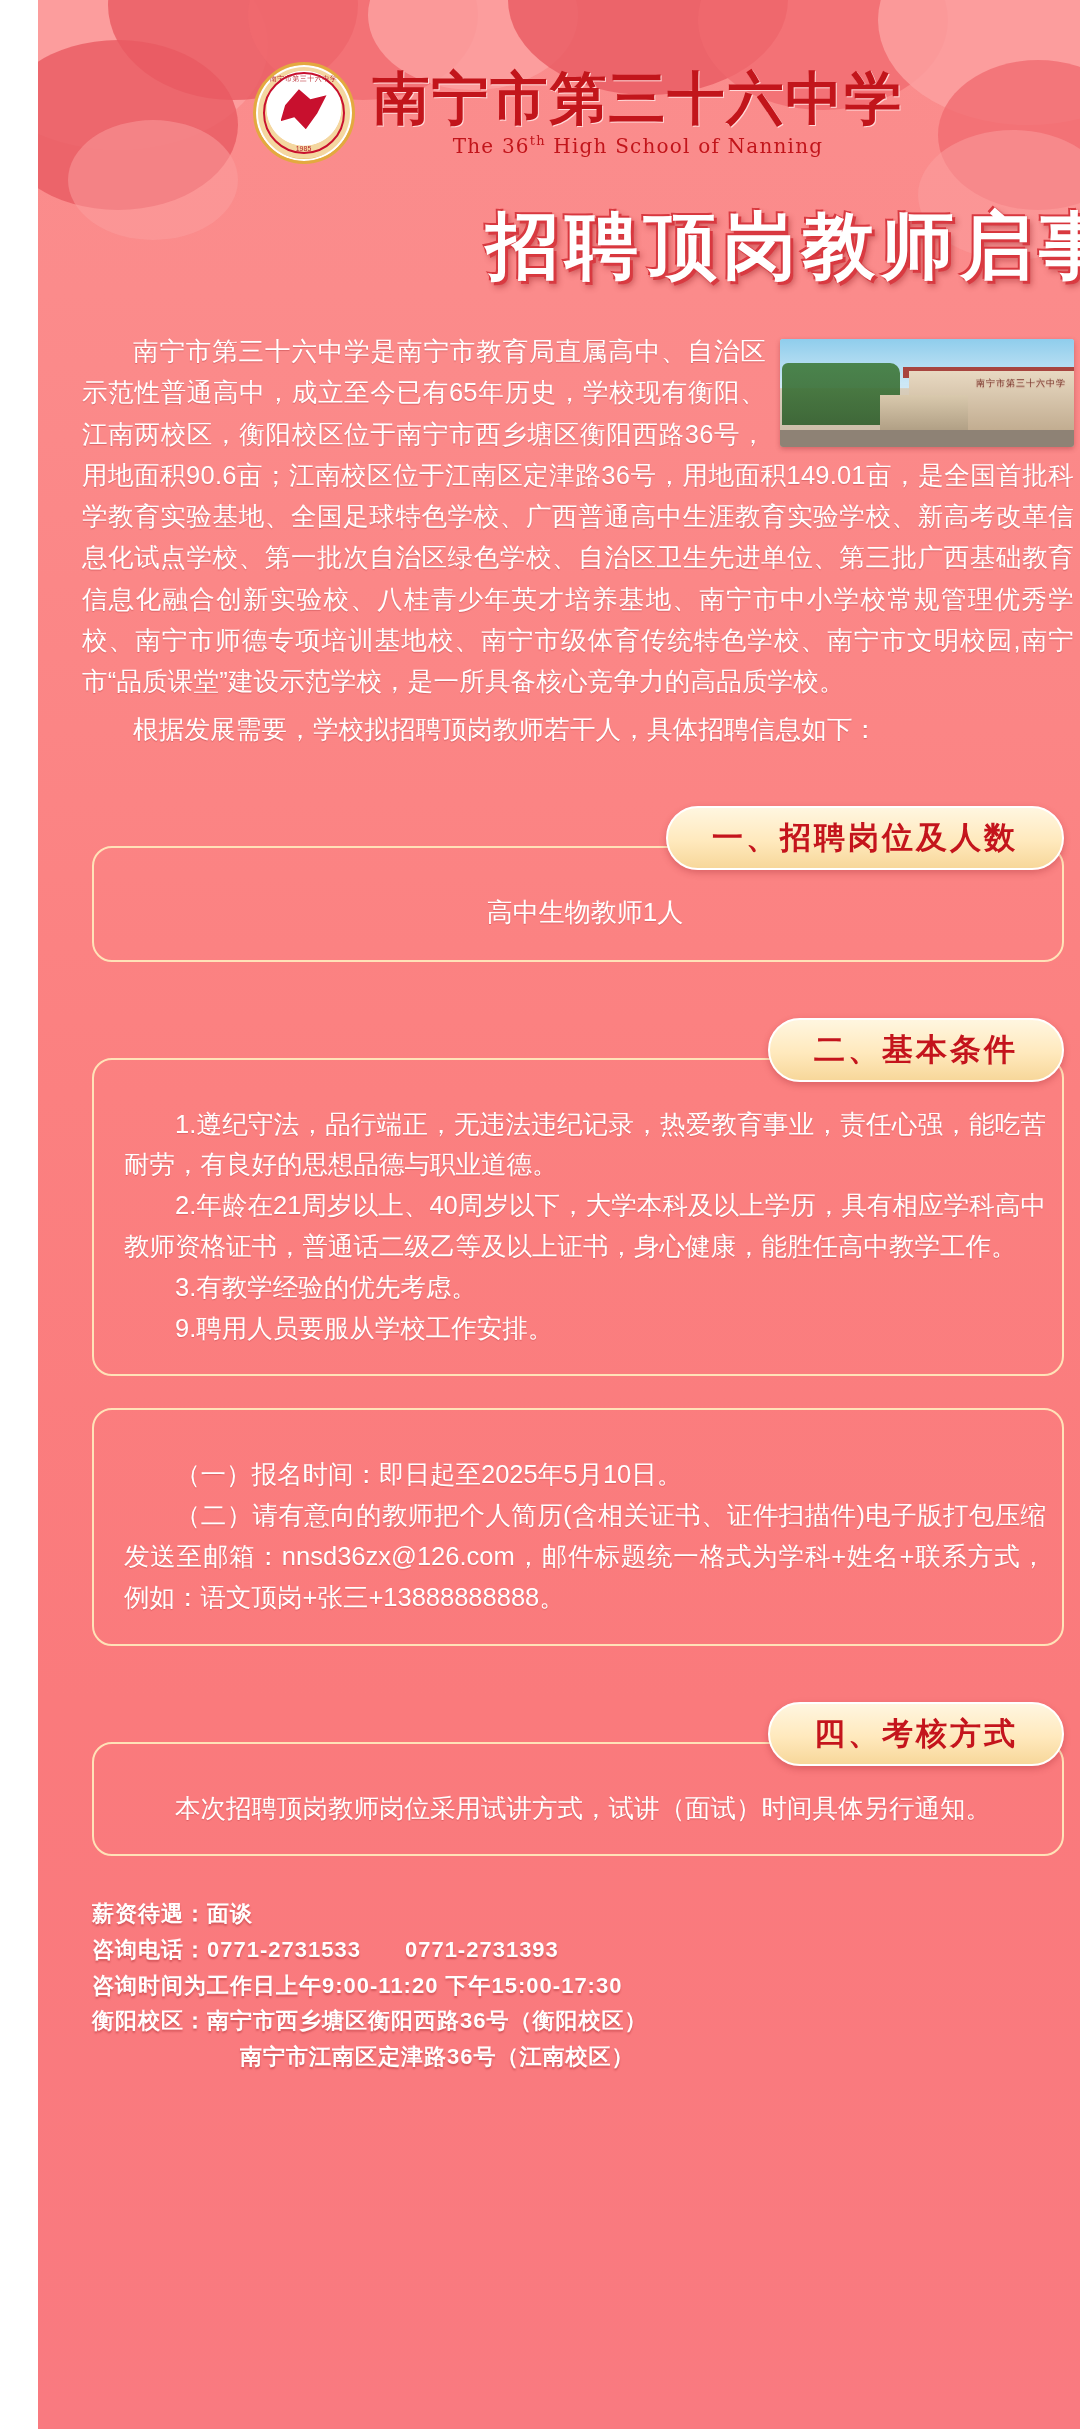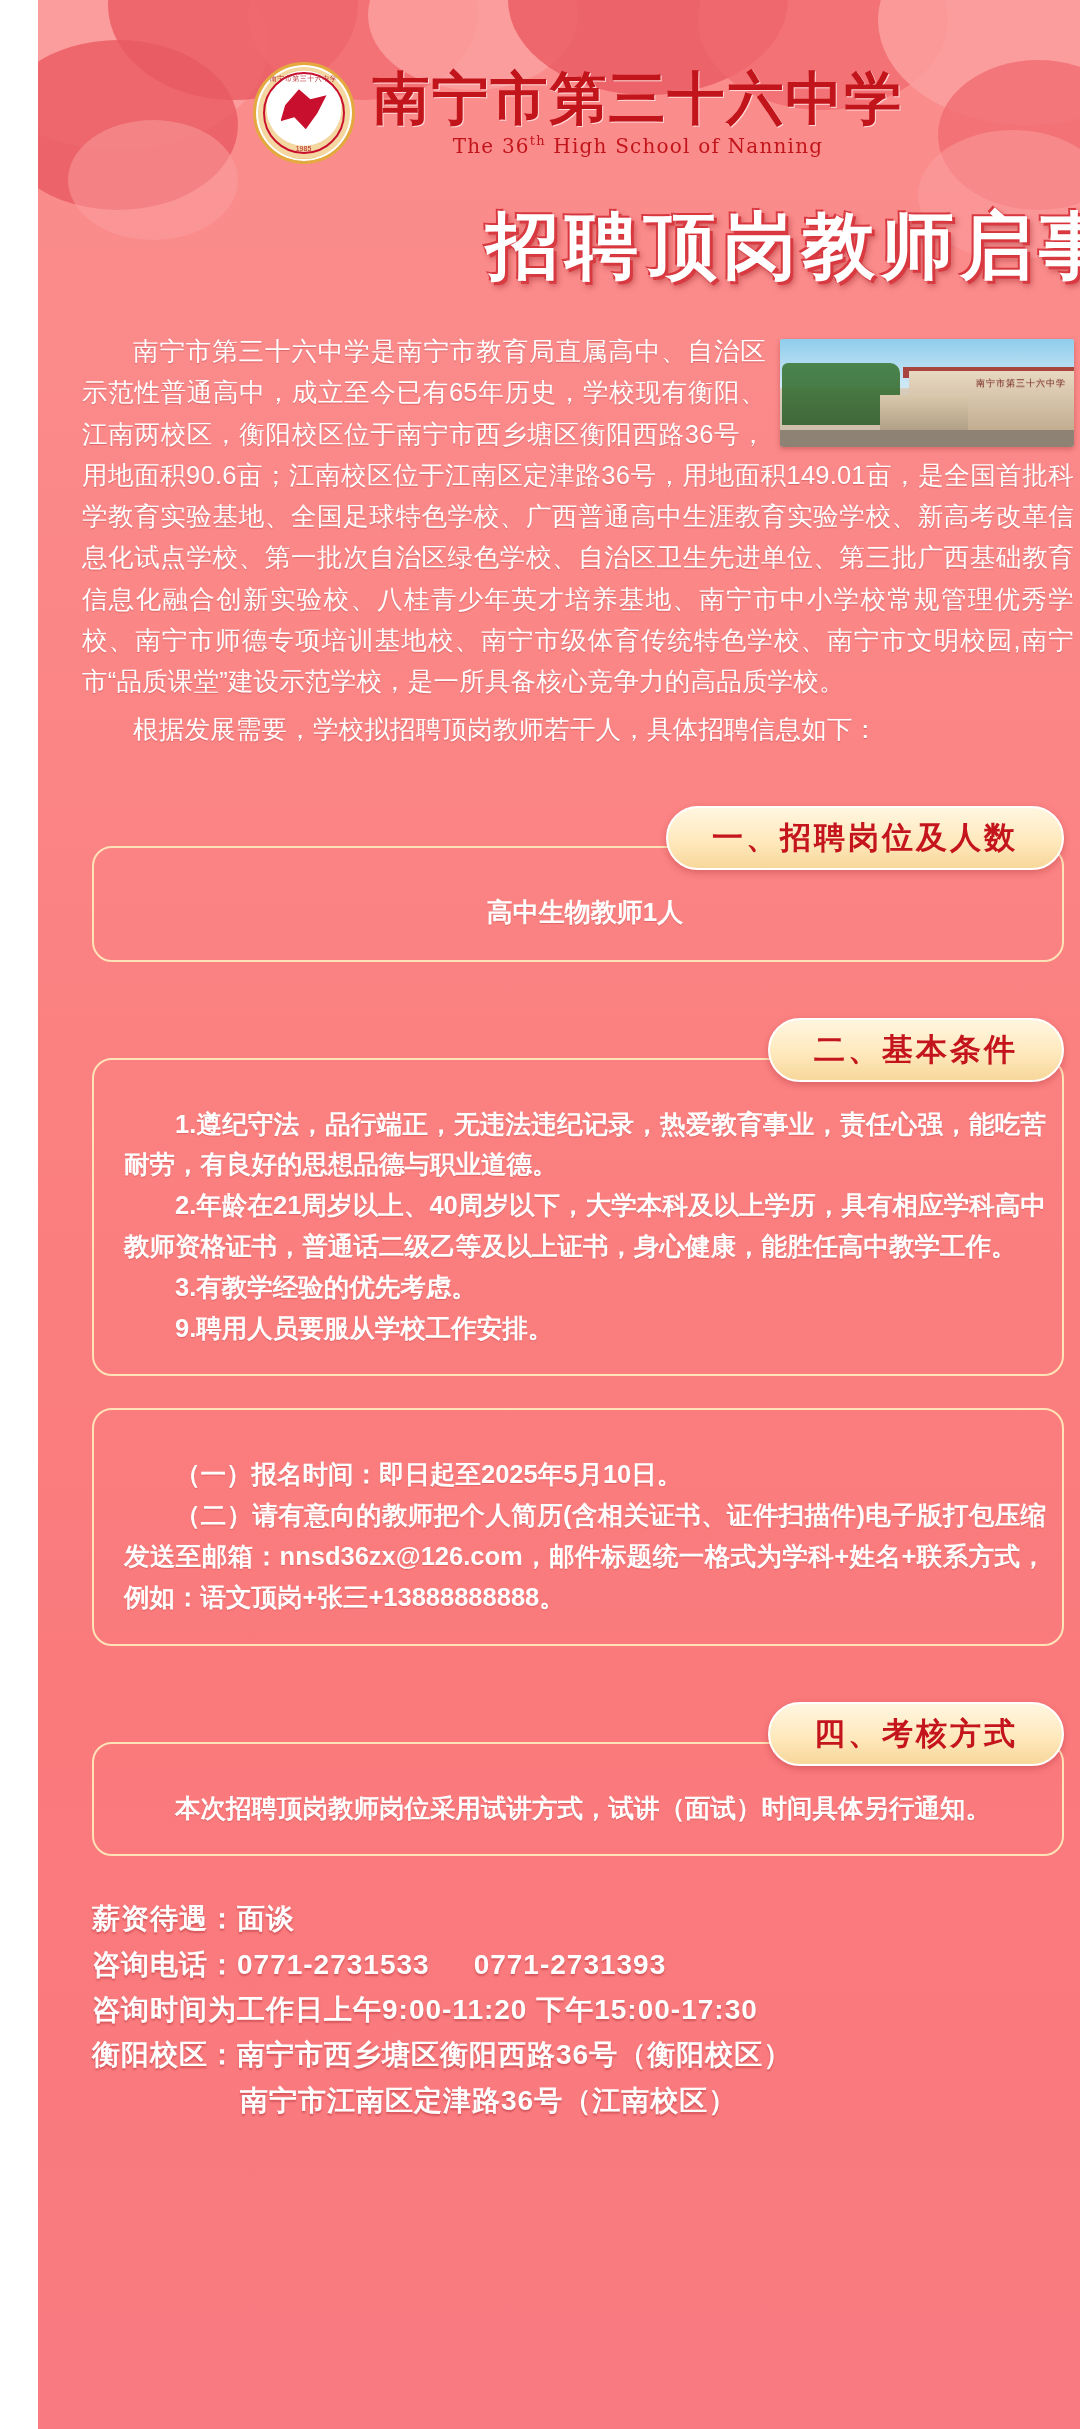--- a/index.html
+++ b/index.html
@@ -197,39 +197,38 @@
   .section-body {
     margin-top: -24px;
     padding: 44px 16px 26px 30px;
     border: 2px solid #ffe2b8;
     border-radius: 20px;
     color: #ffffff;
     font-size: 25.5px;
     line-height: 1.6;
     text-align: justify;
     text-shadow: 0 1px 1px rgba(160,35,40,.3);
-    font-weight: bold;
   }
   .section-body p {
     margin: 0;
     text-indent: 2em;
   }
   .center-line {
     text-align: center;
     text-indent: 0 !important;
     font-size: 26px;
   }
   .sec-gap { height: 56px; }
   
   .footer {
     position: relative;
     z-index: 5;
     margin: 40px 54px 0 54px;
     color: #ffffff;
-    font-size: 28px;
+    font-size: 22px;
     font-weight: 700;
     line-height: 1.62;
     letter-spacing: 1px;
     text-shadow: 0 2px 2px rgba(155,30,35,.4);
   }
   .footer .row { white-space: nowrap; }
   .footer .indent { padding-left: 148px; }
   .footer .gap-inline { display: inline-block; width: 44px; }
 </style>
 </head>

